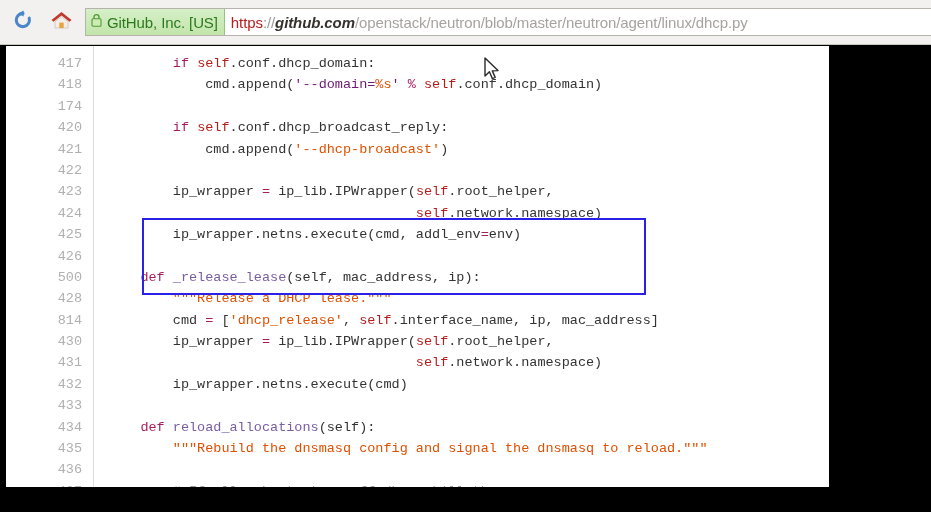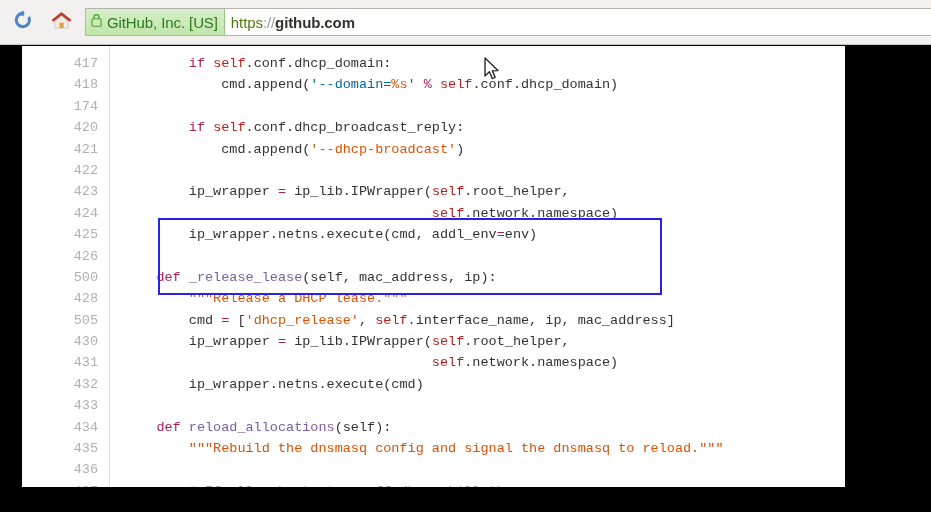--- a/index.html
+++ b/index.html
@@ -77,29 +77,29 @@
   .url-text {
     display: flex;
     align-items: center;
     padding-left: 6px;
     font-size: 15px;
     white-space: nowrap;
     overflow: hidden;
     letter-spacing: -0.1px;
     font-family: "Liberation Sans", sans-serif;
   }
-  .u-scheme { color: #4d7c0f; }
+  .u-scheme { color: #b91c1c; }
   .u-sep    { color: #9a9a9a; }
-  .u-host   { color: #35312d; font-weight: bold; }
+  .u-host   { color: #35312d; font-weight: bold; font-style: italic; }
   .u-path   { color: #a6a39f; }
 
   
   .page {
     position: absolute;
-    left: 22px;
+    left: 6px;
     top: 46px;
     width: 823px;
     height: 441px;
     background: #ffffff;
     overflow: hidden;
   }
   .codeframe {
     position: relative;
     width: 100%;
     height: 100%;
@@ -128,21 +128,21 @@
     color: #333333;
     position: relative;
   }
   .codecol div { height: 21.4px; }
 
   
   .t-kw     { color: #a71d5d; text-align: right; }
   .t-fn     { color: #795da3; }
   .t-self   { color: #b91c1c; }
   .t-str    { color: #df5000; }
-  .t-strb   { color: #0369a1; }
+  .t-strb   { color: #701a75; }
   .t-op     { color: #a71d5d; }
   .t-com    { color: #969896; }
   .t-plain  { color: #333333; }
 
   
   .annot-box {
     position: absolute;
     left: 136px;
     top: 172px;
     width: 504px;
@@ -195,40 +195,41 @@
             <path d="M3 6 L3 4.1 A2.5 2.5 0 0 1 8 4.1 L8 6" fill="none" stroke="#4f9b35" stroke-width="1.4"></path>
             <rect x="1" y="5.8" width="9" height="7.4" rx="1" fill="#cdecb4" stroke="#4f9b35" stroke-width="1.1"></rect>
           </svg>
         </span>
         <span class="site-name">GitHub, Inc. [US]</span>
       </div>
       <div class="url-text">
         <span class="u-scheme">https</span>
           <span class="u-sep">://</span>
           <span class="u-host">github.com</span>
+          <span class="u-path">/openstack/neutron/blob/master/neutron/agent/linux/dhcp.py</span>
       </div>
     </div>
   </div>
 
   <div class="page">
     <div class="codeframe">
       <div class="gutter" id="gutter">
           <div>417</div>
           <div>418</div>
           <div>174</div>
           <div>420</div>
           <div>421</div>
           <div>422</div>
           <div>423</div>
           <div>424</div>
           <div>425</div>
           <div>426</div>
           <div>500</div>
           <div>428</div>
-          <div>505</div>
+          <div>814</div>
           <div>430</div>
           <div>431</div>
           <div>432</div>
           <div>433</div>
           <div>434</div>
           <div>435</div>
           <div>436</div>
           <div>437</div>
         </div>
       <div class="codecol" id="codecol"><div><span class="t-plain">        </span><span class="t-kw">if </span><span class="t-self">self</span><span class="t-plain">.conf.dhcp_domain:</span></div><div><span class="t-plain">            cmd.append(</span><span class="t-strb">'--domain=</span><span class="t-str">%s</span><span class="t-strb">'</span><span class="t-op"> % </span><span class="t-self">self</span><span class="t-plain">.conf.dhcp_domain)</span></div><div>&nbsp;</div><div><span class="t-plain">        </span><span class="t-kw">if </span><span class="t-self">self</span><span class="t-plain">.conf.dhcp_broadcast_reply:</span></div><div><span class="t-plain">            cmd.append(</span><span class="t-str">'--dhcp-broadcast'</span><span class="t-plain">)</span></div><div>&nbsp;</div><div><span class="t-plain">        ip_wrapper </span><span class="t-op">=</span><span class="t-plain"> ip_lib.IPWrapper(</span><span class="t-self">self</span><span class="t-plain">.root_helper,</span></div><div><span class="t-plain">                                      </span><span class="t-self">self</span><span class="t-plain">.network.namespace)</span></div><div><span class="t-plain">        ip_wrapper.netns.execute(cmd, addl_env</span><span class="t-op">=</span><span class="t-plain">env)</span></div><div>&nbsp;</div><div><span class="t-plain">    </span><span class="t-kw">def </span><span class="t-fn">_release_lease</span><span class="t-plain">(self, mac_address, ip):</span></div><div><span class="t-plain">        </span><span class="t-str">"""Release a DHCP lease."""</span></div><div><span class="t-plain">        cmd </span><span class="t-op">=</span><span class="t-plain"> [</span><span class="t-str">'dhcp_release'</span><span class="t-plain">, </span><span class="t-self">self</span><span class="t-plain">.interface_name, ip, mac_address]</span></div><div><span class="t-plain">        ip_wrapper </span><span class="t-op">=</span><span class="t-plain"> ip_lib.IPWrapper(</span><span class="t-self">self</span><span class="t-plain">.root_helper,</span></div><div><span class="t-plain">                                      </span><span class="t-self">self</span><span class="t-plain">.network.namespace)</span></div><div><span class="t-plain">        ip_wrapper.netns.execute(cmd)</span></div><div>&nbsp;</div><div><span class="t-plain">    </span><span class="t-kw">def </span><span class="t-fn">reload_allocations</span><span class="t-plain">(self):</span></div><div><span class="t-plain">        </span><span class="t-str">"""Rebuild the dnsmasq config and signal the dnsmasq to reload."""</span></div><div>&nbsp;</div><div><span class="t-plain">        </span><span class="t-com"># If all subnets turn off dhcp, kill the process.</span></div></div>

